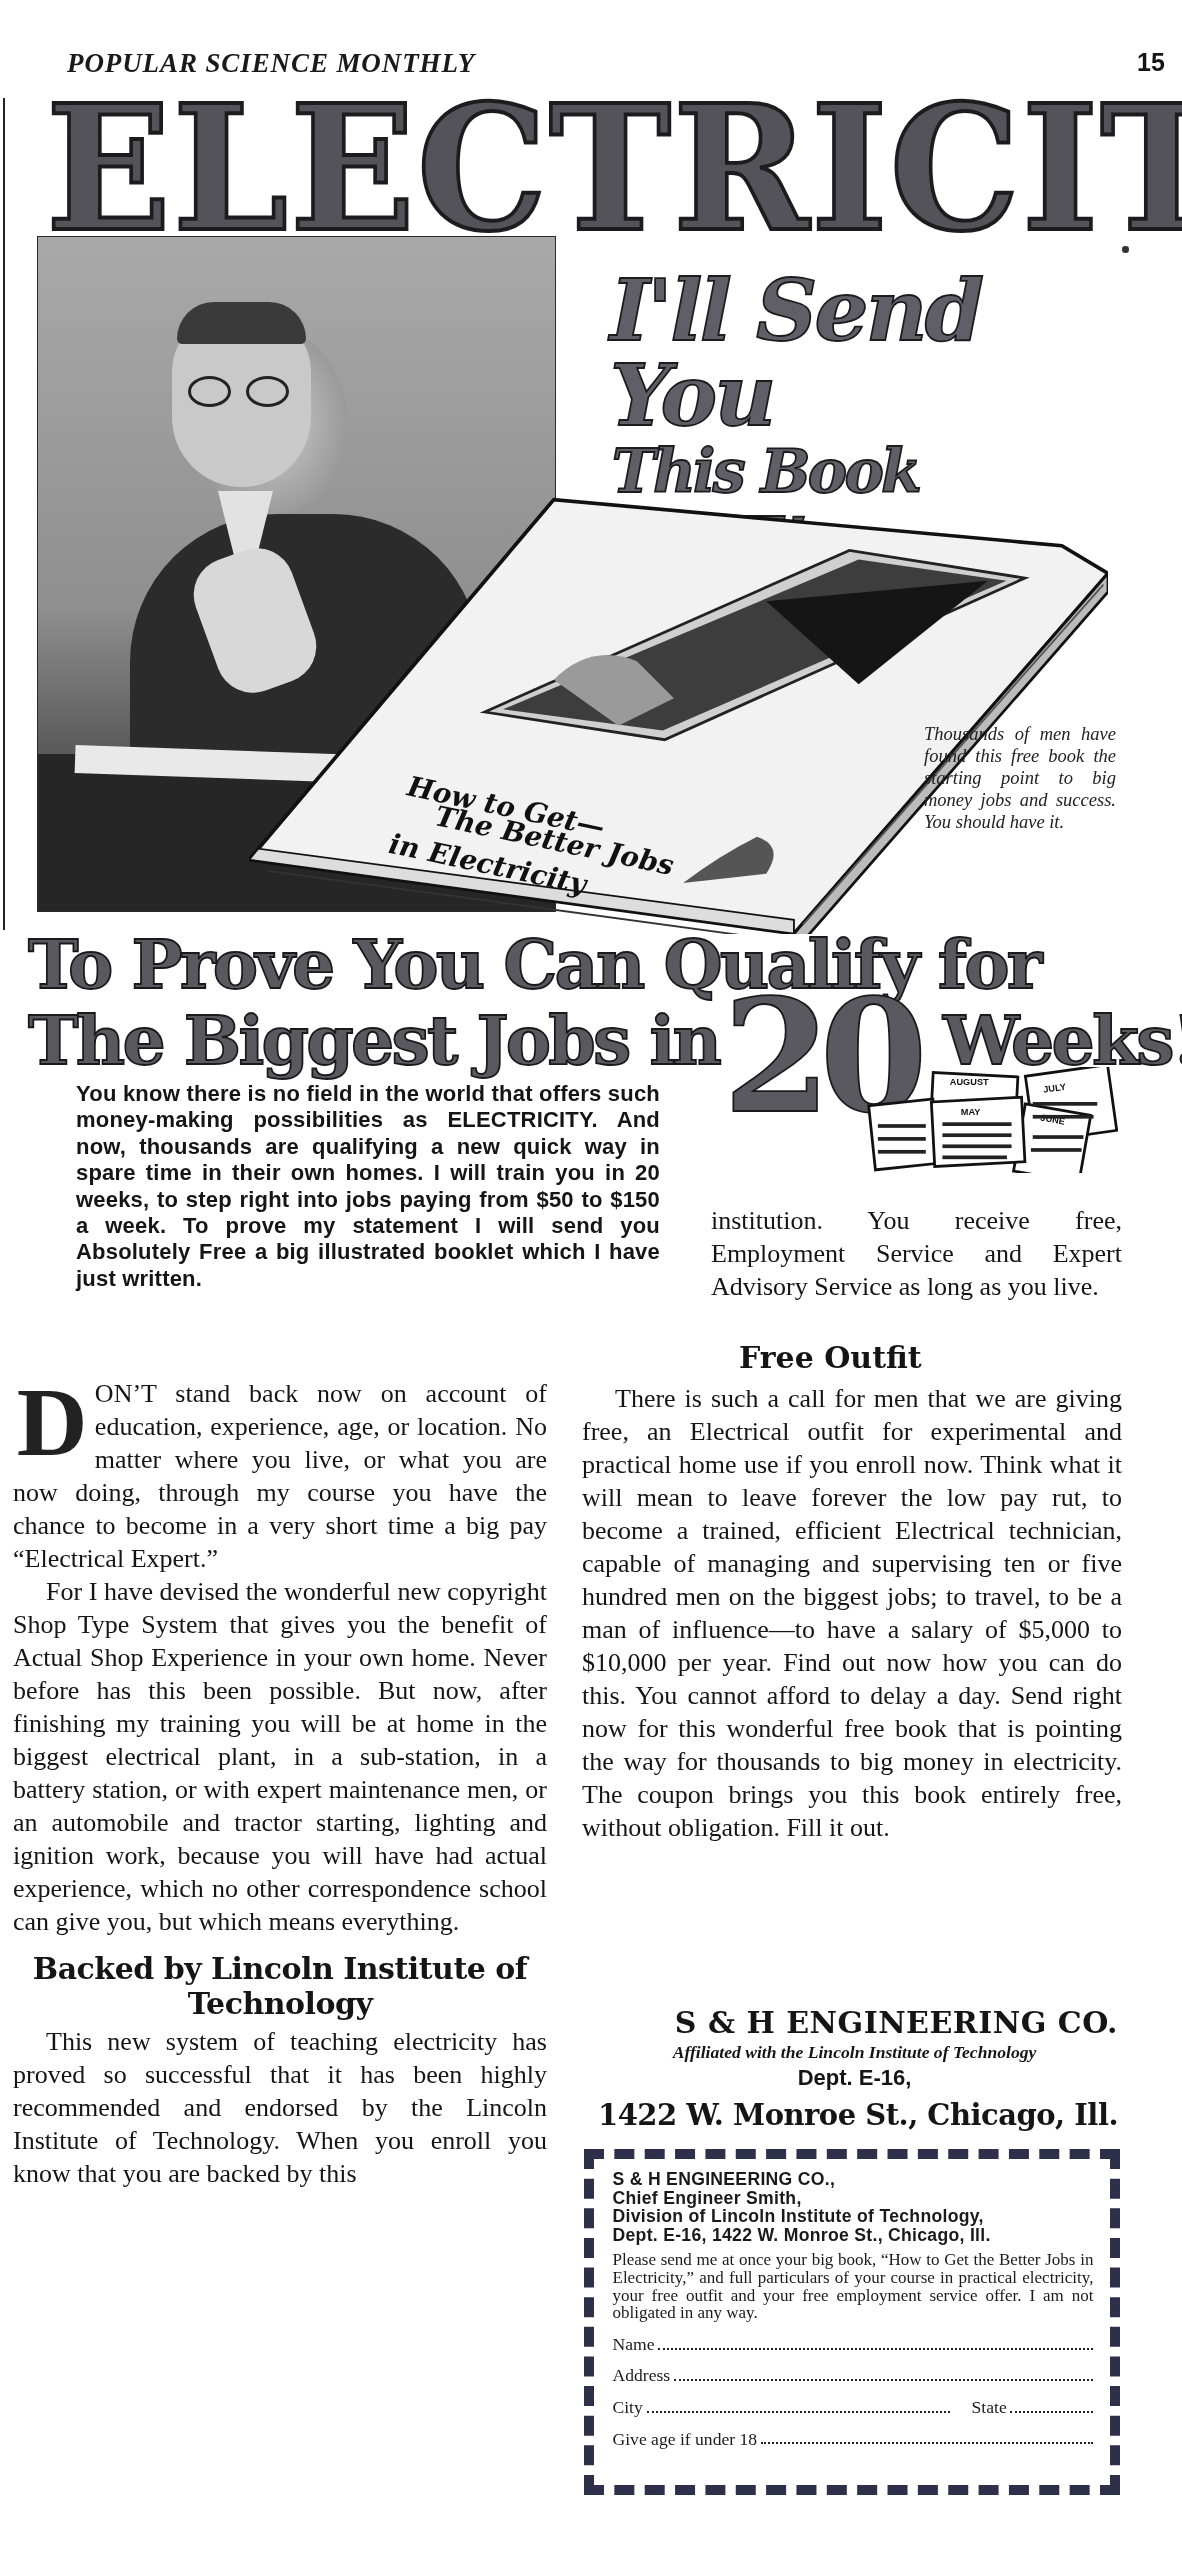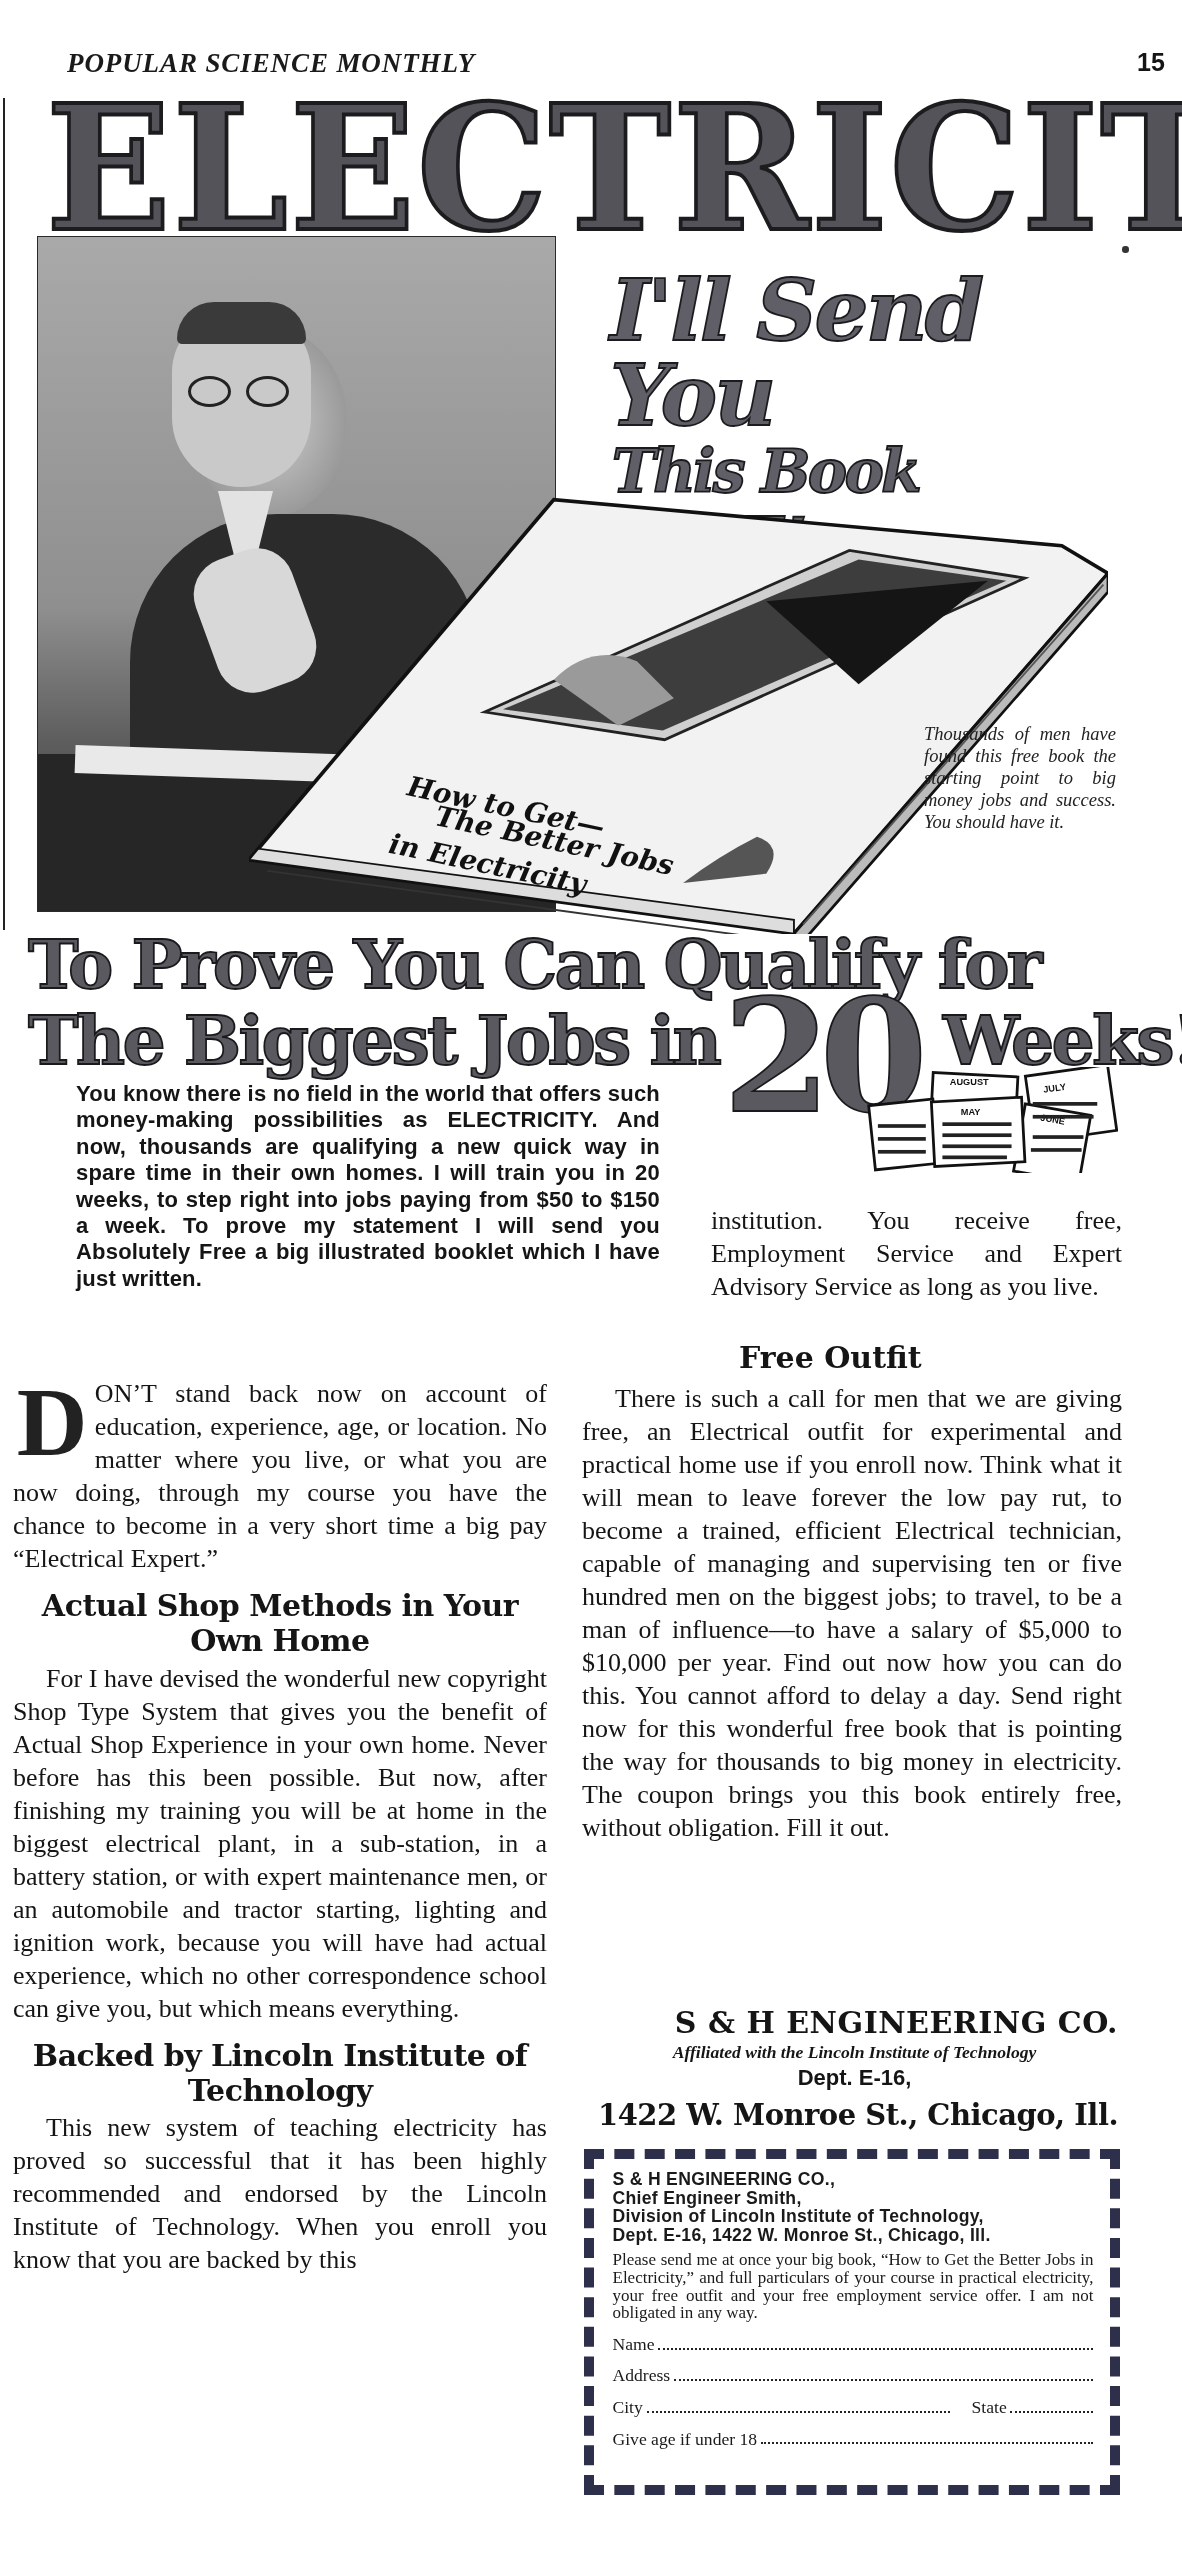--- a/index.html
+++ b/index.html
@@ -151,21 +151,20 @@
 <div class="abs intro">You know there is no field in the world that offers such money-making possibilities as ELECTRICITY. And now, thousands are qualifying a new quick way in spare time in their own homes. I will train you in 20 weeks, to step right into jobs paying from $50 to $150 a week. To prove my statement I will send you Absolutely Free a big illustrated booklet which I have just written.</div>
 
 <div class="abs col right-top">institution. You receive free, Employment Service and Expert Advisory Service as long as you live.</div>
 <div class="abs free-outfit">Free Outfit</div>
 
 <div class="abs col left-col">
   <p>
     <span class="dropcap">D</span>
     <span>ON’T stand back now on account of education, experience, age, or location. No matter where you live, or what you are now doing, through my course you have the chance to become in a very short time a big pay “Electrical Expert.”</span>
   </p>
-  <div class="subhead">Actual Shop Methods in Your Own Home</div>
   <p class="indent">For I have devised the wonderful new copyright Shop Type System that gives you the benefit of Actual Shop Experience in your own home. Never before has this been possible. But now, after finishing my training you will be at home in the biggest electrical plant, in a sub-station, in a battery station, or with expert maintenance men, or an automobile and tractor starting, lighting and ignition work, because you will have had actual experience, which no other correspondence school can give you, but which means everything.</p>
   <div class="subhead">Backed by Lincoln Institute of Technology</div>
   <p class="indent">This new system of teaching electricity has proved so successful that it has been highly recommended and endorsed by the Lincoln Institute of Technology. When you enroll you know that you are backed by this</p>
 </div>
 
 <div class="abs col right-col">
   <p class="indent">There is such a call for men that we are giving free, an Electrical outfit for experimental and practical home use if you enroll now. Think what it will mean to leave forever the low pay rut, to become a trained, efficient Electrical technician, capable of managing and supervising ten or five hundred men on the biggest jobs; to travel, to be a man of influence—to have a salary of $5,000 to $10,000 per year. Find out now how you can do this. You cannot afford to delay a day. Send right now for this wonderful free book that is pointing the way for thousands to big money in electricity. The coupon brings you this book entirely free, without obligation. Fill it out.</p>
 </div>
 
 <div class="abs company">

